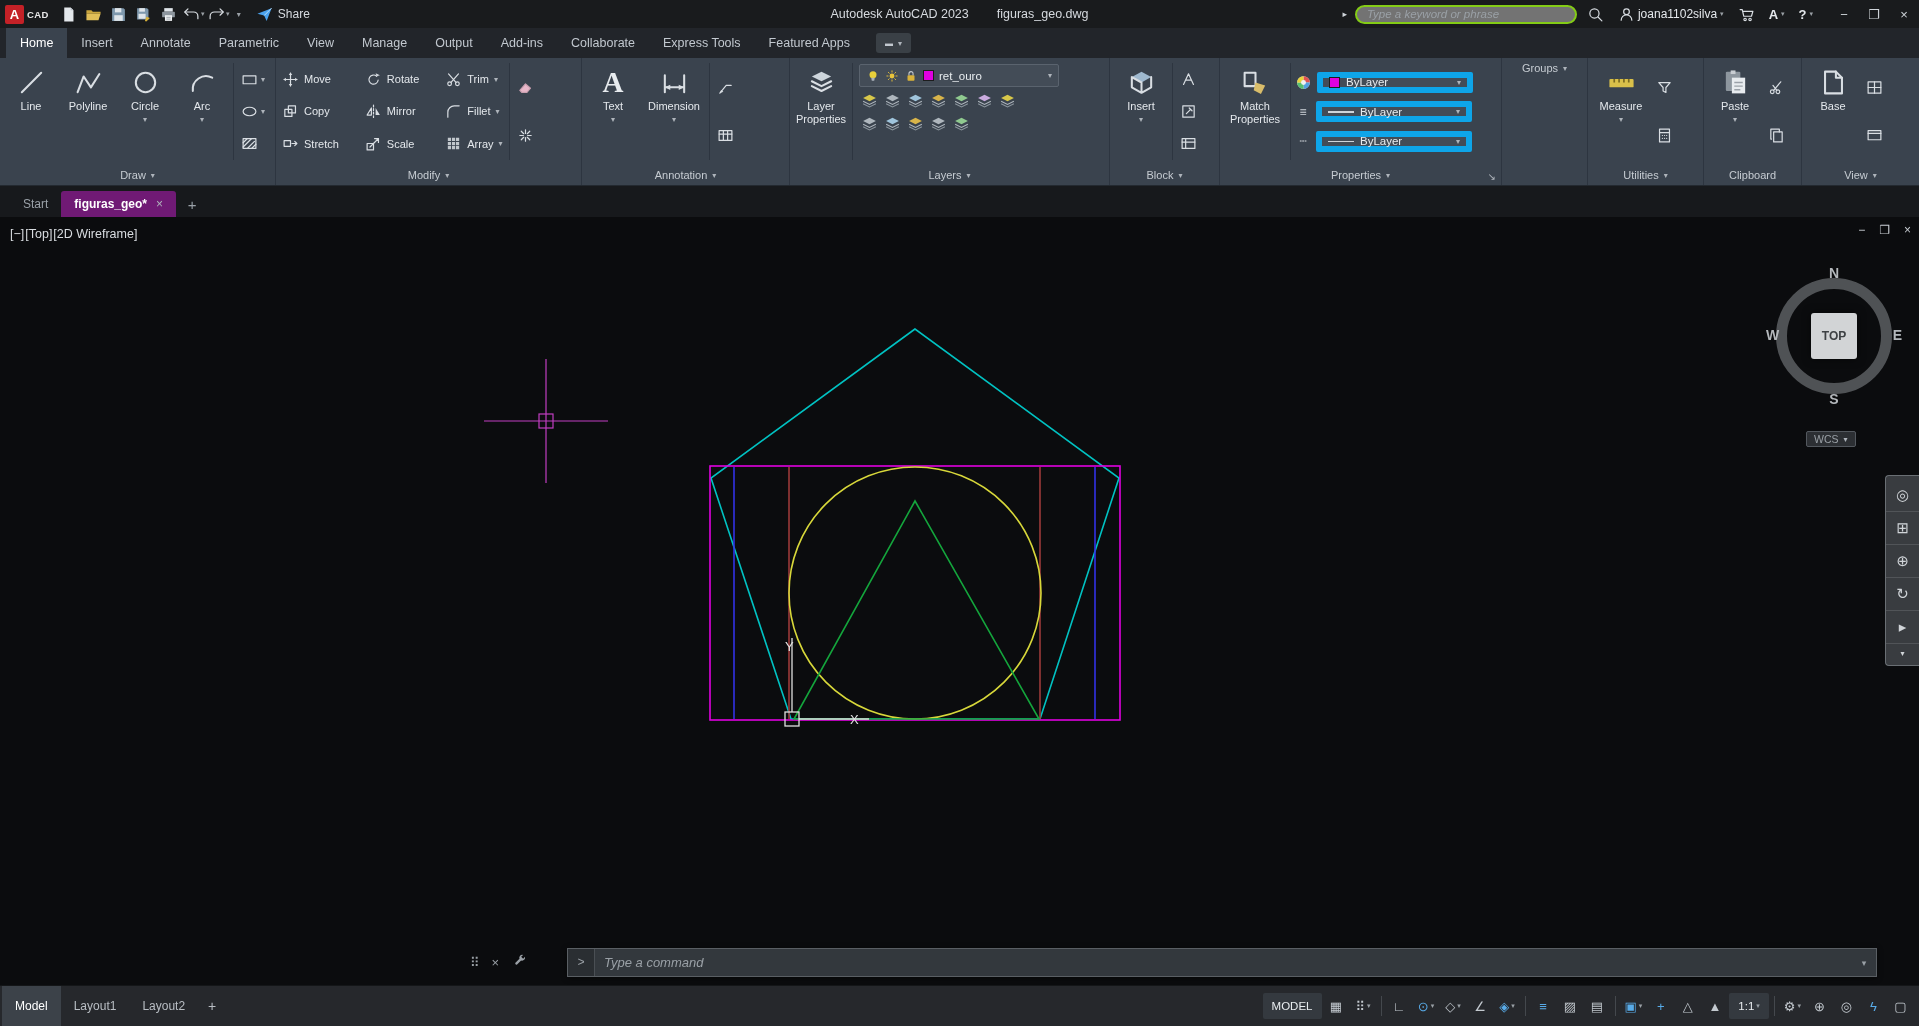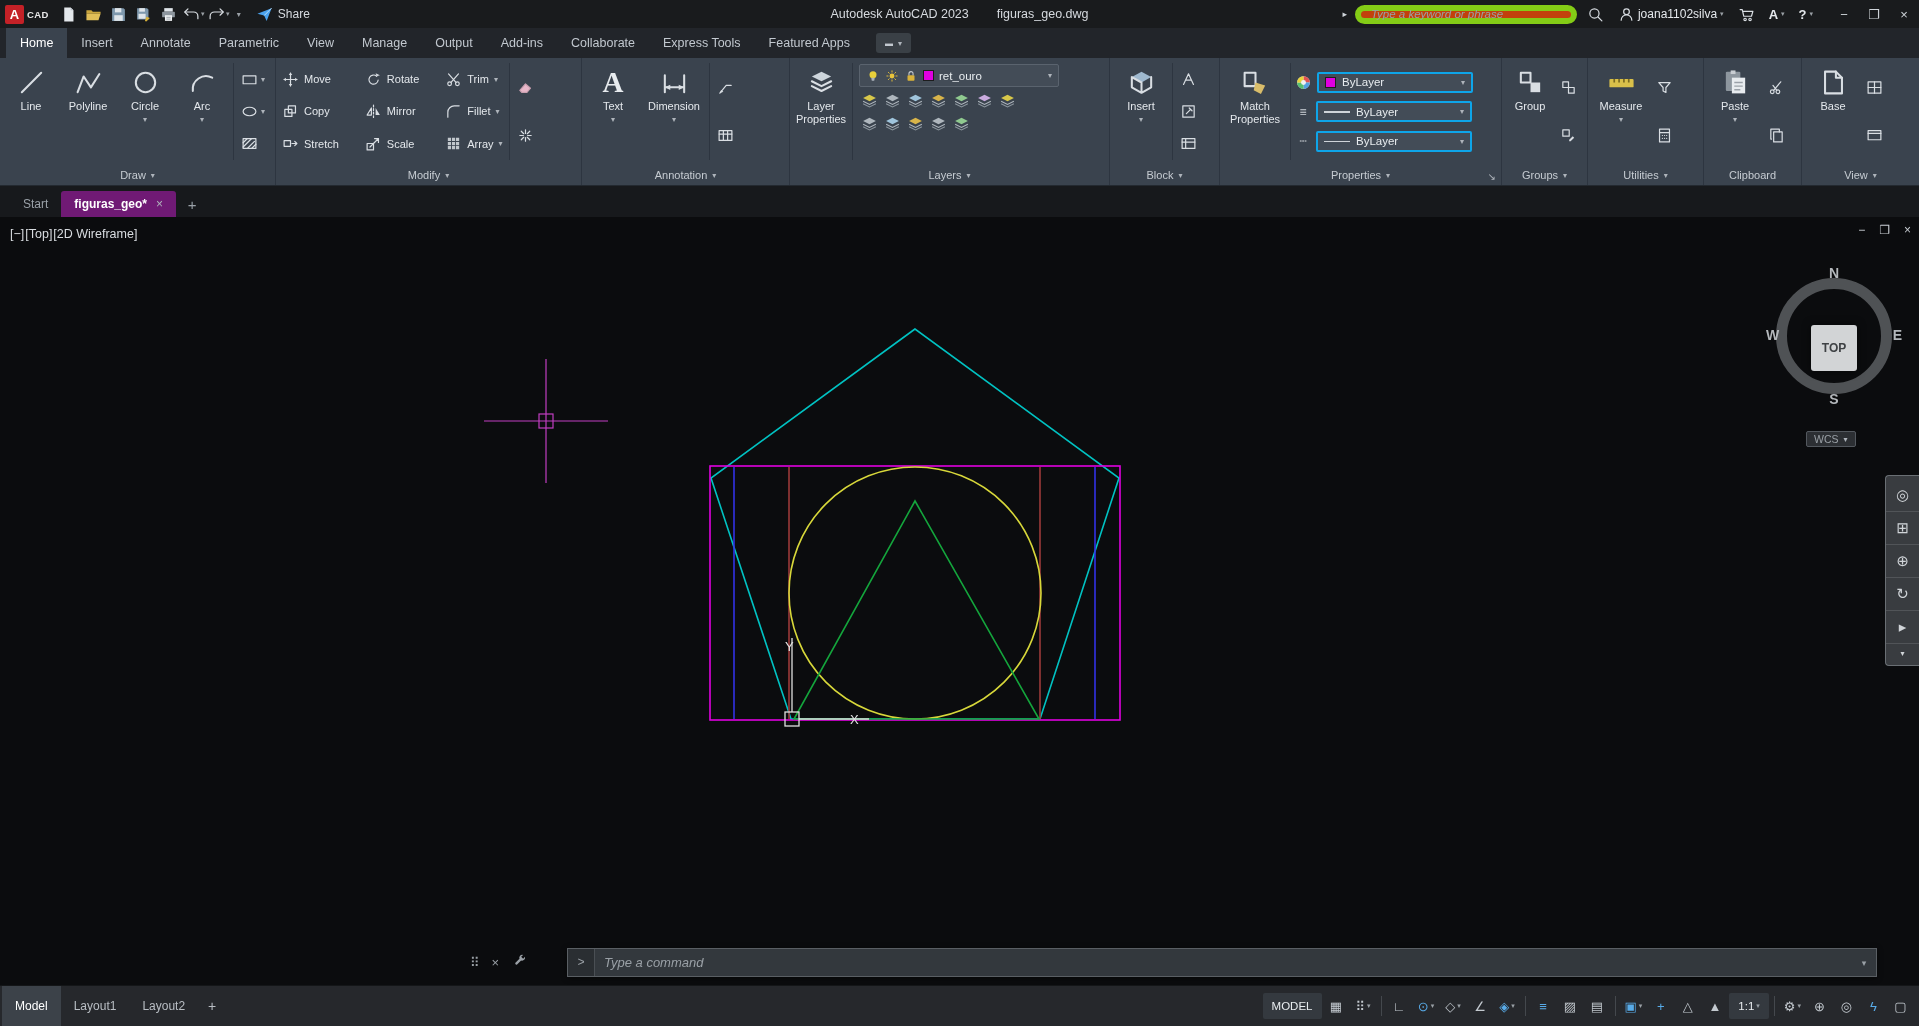--- a/index.html
+++ b/index.html
@@ -14,21 +14,21 @@
   .qat{display:flex;align-items:center;gap:1px}
   .tbtn{width:24px;height:24px;display:flex;align-items:center;justify-content:center;border-radius:2px}
   .tbtn svg{width:17px;height:17px}
   .tbtn .dd{font-size:7px;color:#9aa0a6;margin-left:1px}
   .qat-dd{width:14px;height:24px;display:flex;align-items:center;justify-content:center;font-size:8px;color:#9aa0a6}
   .share-btn{display:flex;align-items:center;gap:5px;padding:0 10px;height:100%;color:#d6dadf}
   .share-btn svg{width:15px;height:15px}
   .title-center{position:absolute;left:50%;top:0;height:100%;transform:translateX(-50%);display:flex;align-items:center;gap:28px;font-size:12.5px;color:#d6dadf;white-space:nowrap}
   .t-right{margin-left:auto;display:flex;align-items:center;height:100%;gap:6px}
   .t-exp{font-size:9px;color:#cfd4d9;padding:0 2px}
-  .search-pill{width:222px;height:19px;border-radius:10px;background:#c2410c;border:6px solid #84cc16;display:flex;align-items:center;padding:0 10px}
+  .search-pill{width:222px;height:19px;border-radius:10px;background:#737373;border:2px solid #84cc16;display:flex;align-items:center;padding:0 10px}
   .search-pill input{background:transparent;border:none;outline:none;color:#cfd4d9;font-style:italic;font-size:11.5px;width:100%;font-family:inherit}
   .search-pill input::placeholder{color:#9aa0a6}
   .t-ic{display:flex;align-items:center;gap:3px;padding:12px 4px;height:100%}
   .t-ic svg{width:16px;height:16px}
   .t-ic .dd{font-size:7px;color:#9aa0a6}
   .t-user{font-size:12px;color:#e4e8ec}
   .t-help{font-size:13px;color:#e4e8ec;font-weight:bold}
   .winbtns{display:flex;height:100%;margin-left:6px}
   .winbtn{width:30px;height:100%;display:flex;align-items:center;justify-content:center;font-size:13px;color:#cfd4d9}
 
@@ -60,41 +60,41 @@
   .layer-right{display:flex;flex-direction:column;padding:3px 2px;gap:3px}
   .layer-dd{height:23px;background:#434c57;border:1px solid #5a636e;border-radius:2px;display:flex;align-items:center;gap:5px;padding:0 6px;font-size:11.5px;color:#e8ecef;width:200px}
   .layer-dd .mi{width:14px;height:14px}.layer-dd .mi svg{width:14px;height:14px}
   .layer-dd .name{flex:1}
   .chip{width:11px;height:11px;background:#e000e0;border:1px solid #1d1d1d;flex:0 0 auto}
   .ltools{display:flex;flex-wrap:wrap;width:168px;gap:2px}
   .ltool{width:21px;height:21px;display:flex;align-items:center;justify-content:center}
   .ltool svg{width:17px;height:17px}
   .proprows{display:flex;flex-direction:column;justify-content:space-evenly;padding:2px 0}
   .proprow{display:flex;align-items:center;gap:5px}
-  .prop-dd{height:21px;background:#434c57;border:2px solid #0ea5e9;border-radius:2px;display:flex;align-items:center;gap:6px;padding:0 6px;font-size:11.5px;color:#e8ecef;width:156px}
+  .prop-dd{height:21px;background:#434c57;border:6px solid #0ea5e9;border-radius:2px;display:flex;align-items:center;gap:6px;padding:0 6px;font-size:11.5px;color:#e8ecef;width:156px}
   .prop-dd .flex{flex:1}
   .lw-sample{width:26px;height:2px;background:#cfd4d9}
   .lt-sample{width:26px;height:1px;background:#cfd4d9}
   .glyph-mi{font-size:12px;color:#cfd4d9;width:16px;text-align:center}
 
   
   .filetabs{height:31px;background:#17191c;display:flex;align-items:flex-end;padding-left:10px;flex:0 0 auto}
   .ftab{height:26px;display:flex;align-items:center;padding:0 13px;font-size:12px;color:#9aa1a8}
   .ftab.active{background:#701a75;color:#fff;border-radius:3px 3px 0 0;font-weight:bold}
   .fclose{margin-left:9px;font-size:12px;color:#aeb4bb;font-weight:normal}
   .fplus{width:24px;height:24px;margin:0 4px 1px;display:flex;align-items:center;justify-content:center;color:#9aa1a8;font-size:15px}
 
   
   .canvas{position:relative;height:768px;background:#0b0c0e;overflow:hidden;flex:0 0 auto}
   #geo{position:absolute;inset:0}
   .vpctl{position:absolute;left:10px;top:10px;font-size:12.5px;color:#d8dce0;display:flex;gap:1px;z-index:3}
   .canvas-winbtns{position:absolute;right:8px;top:6px;display:flex;gap:14px;color:#c6cbd0;font-size:12px;z-index:3}
   .viewcube{position:absolute;left:1764px;top:48px;width:140px;height:142px;z-index:2}
   .vc-ring{position:absolute;left:12px;top:13px;width:116px;height:116px;border-radius:50%;border:11px solid rgba(148,151,155,.5)}
-  .vc-face{position:absolute;left:47px;top:60px;width:46px;height:46px;background:#d2d4d6;color:#3e4144;font-weight:bold;font-size:12px;display:flex;align-items:center;justify-content:center;border-radius:3px;box-shadow:0 0 8px rgba(0,0,0,.55)}
+  .vc-face{position:absolute;left:47px;top:48px;width:46px;height:46px;background:#d2d4d6;color:#3e4144;font-weight:bold;font-size:12px;display:flex;align-items:center;justify-content:center;border-radius:3px;box-shadow:0 0 8px rgba(0,0,0,.55)}
   .vc-l{position:absolute;color:#b4b8bc;font-weight:bold;font-size:14px}
   .vc-n{left:0;right:0;top:0;text-align:center}
   .vc-s{left:0;right:0;bottom:0;text-align:center}
   .vc-w{left:2px;top:62px}
   .vc-e{right:2px;top:62px}
   .wcs{position:absolute;left:1806px;top:214px;padding:1px 7px;font-size:10.5px;color:#9aa0a6;background:#2c2f33;border:1px solid #53585e;border-radius:2px;display:flex;gap:5px;align-items:center;z-index:2}
   .navbar{position:absolute;left:1885px;top:258px;width:34px;background:rgba(62,65,68,.92);border:1px solid #6a6f74;border-right:none;border-radius:4px 0 0 4px;display:flex;flex-direction:column;align-items:center;padding:3px 0;z-index:2}
   .nav-item{width:100%;height:33px;display:flex;align-items:center;justify-content:center;color:#d0d4d8;font-size:15px;border-bottom:1px solid rgba(110,114,118,.45)}
   .nav-item:last-child{border-bottom:none;height:18px;font-size:8px}
   .cmd-handle{position:absolute;left:470px;top:736px;display:flex;gap:14px;align-items:center;color:#9aa0a6;z-index:3}
@@ -728,49 +728,20 @@
         </span>
       </div>
       <div class="plabel">
         <span>Properties</span>
         <span class="dd">▾</span>
       </div>
       <span class="launcher">↘</span>
     </div>
 
     <div class="panel" style="width:86px">
-      <div class="pbody">
-        <span class="bigbtn" style="width:48px">
-          <span class="bi">
-              <svg viewBox="0 0 24 24" fill="none" stroke="#d9dee3" stroke-width="1.7" stroke-linecap="round" stroke-linejoin="round">
-                <rect x="4" y="4" width="8" height="8"></rect>
-                <rect x="12" y="12" width="8" height="8" fill="#d9dee3" stroke="none"></rect>
-              </svg>
-            </span>
-          <span class="blabel">Group</span>
-        </span>
-        <span class="smallcol">
-          <span class="srow">
-              <span class="mi">
-                <svg viewBox="0 0 24 24" fill="none" stroke="#d9dee3" stroke-width="1.7" stroke-linecap="round" stroke-linejoin="round">
-                  <rect x="4" y="4" width="8" height="8"></rect>
-                  <rect x="12" y="12" width="8" height="8"></rect>
-                </svg>
-              </span>
-            </span>
-          <span class="srow">
-              <span class="mi">
-                <svg viewBox="0 0 24 24" fill="none" stroke="#d9dee3" stroke-width="1.7" stroke-linecap="round" stroke-linejoin="round">
-                  <rect x="4" y="4" width="9" height="9"></rect>
-                  <path d="M13 18l5-5 2 2-5 5h-2z" fill="#d9dee3" stroke="none"></path>
-                </svg>
-              </span>
-            </span>
-        </span>
-      </div>
       <div class="plabel">
         <span>Groups</span>
         <span class="dd">▾</span>
       </div>
     </div>
 
     <div class="panel" style="width:116px">
       <div class="pbody">
         <span class="bigbtn" style="width:58px">
           <span class="bi">

